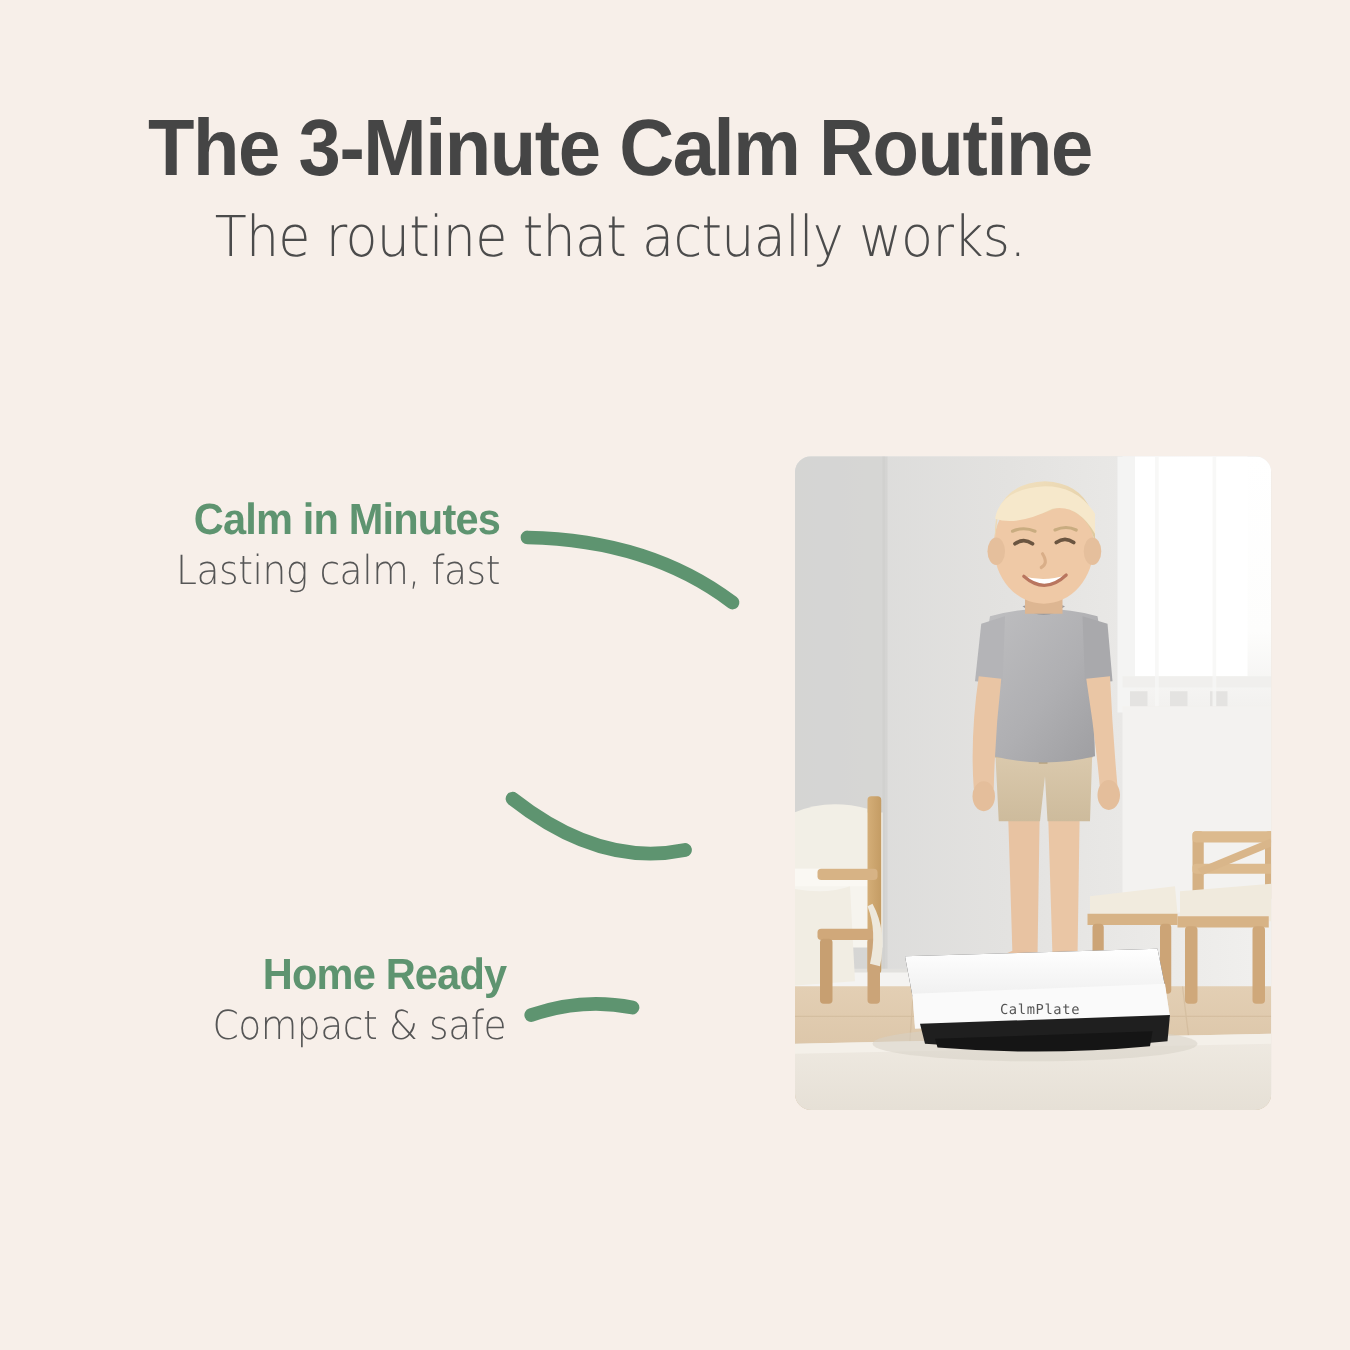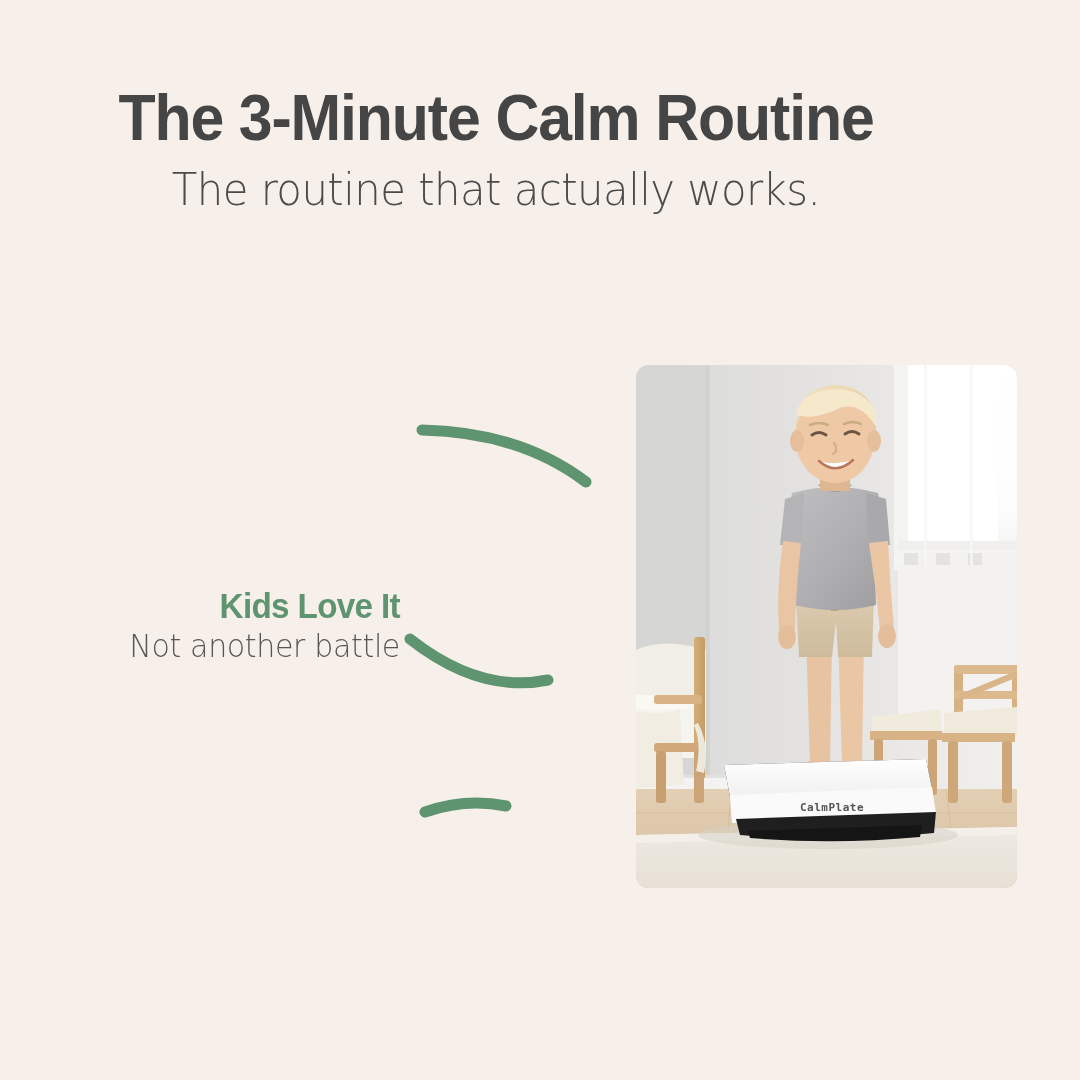--- a/index.html
+++ b/index.html
@@ -92,46 +92,49 @@
   
   #product-photo {
     position: absolute;
     left: 636px;
     top: 365px;
     width: 381px;
     height: 523px;
     border-radius: 13px;
     overflow: hidden;
     background: #E7E6E4;
-    font-weight: bold;
   }
   #photo-svg { display: block; width: 381px; height: 523px; }
 </style>
 </head>
 <body>
 
 <div id="page">
 
   <div id="header-block">
     <div id="page-title">The 3-Minute Calm Routine</div>
     <div id="page-subtitle">The routine that actually works.</div>
   </div>
 
   <svg id="arcs" viewBox="0 0 1080 1080" xmlns="http://www.w3.org/2000/svg">
     <path d="M 422 430 Q 520 432 586 482" fill="none" stroke="#5E9470" stroke-width="11" stroke-linecap="round"></path>
     <path d="M 410 639 Q 480 694 548 680" fill="none" stroke="#5E9470" stroke-width="11" stroke-linecap="round"></path>
     <path d="M 425 812 Q 466 798 506 806" fill="none" stroke="#5E9470" stroke-width="11" stroke-linecap="round"></path>
   </svg>
 
-
-  <div class="feature" id="feature-1">
-    <div class="feature-title">Kids Love It</div>
-    <div class="feature-sub">Not another battle</div>
+  <div class="feature" id="feature-0">
+    <div class="feature-title">Calm in Minutes</div>
+    <div class="feature-sub">Lasting calm, fast</div>
   </div>
 
+
+  <div class="feature" id="feature-2">
+    <div class="feature-title">Home Ready</div>
+    <div class="feature-sub">Compact &amp; safe</div>
+  </div>
 
   <div id="product-photo">
     <svg id="photo-svg" viewBox="0 0 381 523" xmlns="http://www.w3.org/2000/svg">
       <defs>
         <linearGradient id="wallGrad" x1="0" y1="0" x2="1" y2="0">
           <stop offset="0%" stop-color="#D9D9D8"></stop>
           <stop offset="45%" stop-color="#E3E2E0"></stop>
           <stop offset="100%" stop-color="#F1F0EE"></stop>
         </linearGradient>
         <linearGradient id="winGrad" x1="0" y1="0" x2="0" y2="1">

